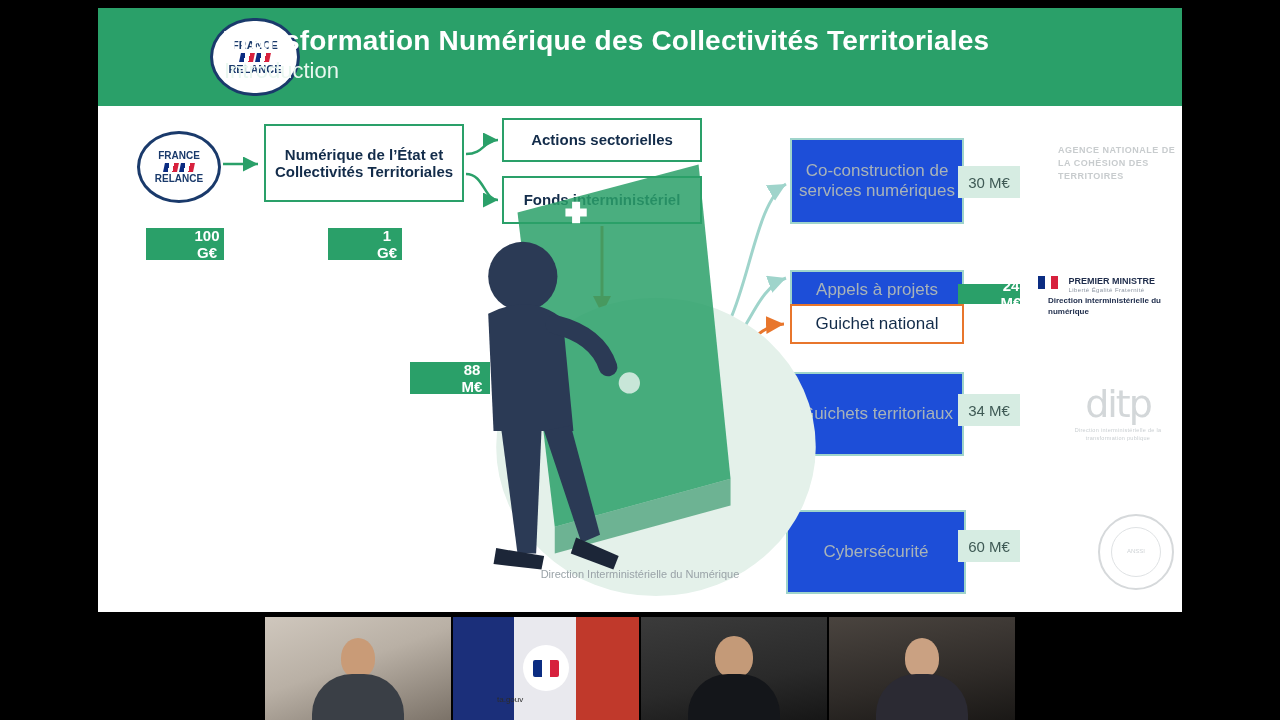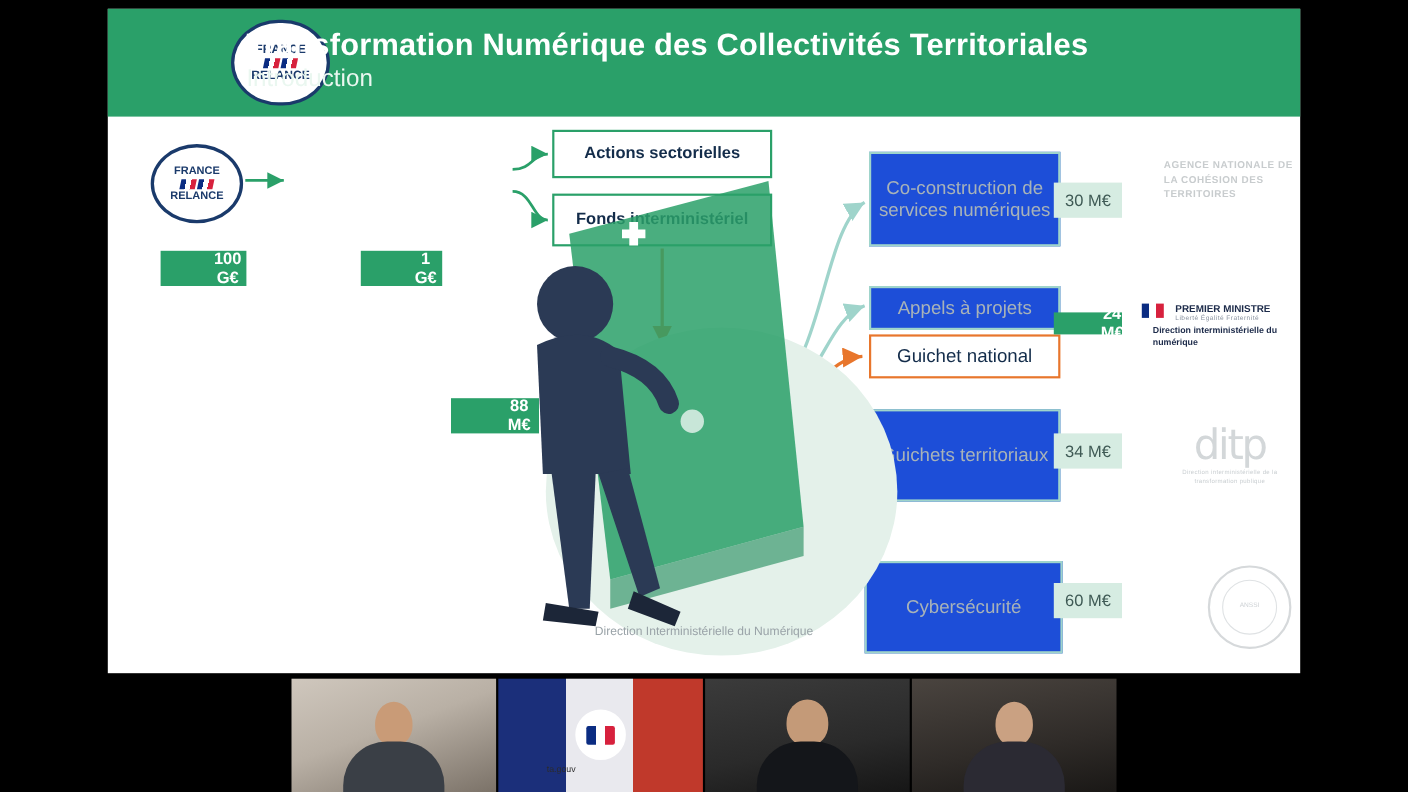--- a/index.html
+++ b/index.html
@@ -40,21 +40,21 @@
   .teal-box{border:2px solid #9fd4cb;color:#a8b3b8;font-weight:normal;font-size:17px;line-height:1.2;background:#1d4ed8;}
   .amount{background:#2aa069;color:#fff;font-size:15px;font-weight:bold;padding-left:44px;}
   .amount-light{background:#d6ece2;color:#3f5a55;font-size:15px;}
 
   
   #box-numerique-etat{left:166px;top:18px;width:200px;height:78px;}
   #box-actions{left:404px;top:12px;width:200px;height:44px;}
   #box-fonds{left:404px;top:70px;width:200px;height:48px;}
   #box-innovation{left:396px;top:214px;width:204px;height:100px;font-size:13px;}
   #box-coconstruction{left:692px;top:32px;width:174px;height:86px;}
-  #box-appels{left:692px;top:154px;width:174px;height:40px;}
+  #box-appels{left:692px;top:164px;width:174px;height:40px;}
   #box-guichet-national{left:692px;top:198px;width:174px;height:40px;font-size:17px;color:#132c4a;font-weight:normal;}
   #box-guichets-terr{left:692px;top:266px;width:174px;height:84px;}
   #box-cyber{left:688px;top:404px;width:180px;height:84px;}
 
   #amt-100{left:48px;top:122px;width:78px;height:32px;}
   #amt-1g{left:230px;top:122px;width:74px;height:32px;}
   #amt-88{left:312px;top:256px;width:80px;height:32px;}
   #amt-30{left:860px;top:60px;width:62px;height:32px;}
   #amt-24{left:860px;top:178px;width:62px;height:20px;}
   #amt-34{left:860px;top:288px;width:62px;height:32px;}
@@ -150,20 +150,21 @@
 
       <div class="fr-logo" id="logo-diagram">
         <div class="fr-top">FRANCE</div>
         <div class="fr-flags">
           <span class="fr-flag"></span>
             <span class="fr-flag"></span>
         </div>
         <div class="fr-bot">RELANCE</div>
       </div>
 
+      <div class="box green-box" id="box-numerique-etat">Numérique de l’État et Collectivités Territoriales</div>
       <div class="box green-box" id="box-actions">Actions sectorielles</div>
       <div class="box green-box" id="box-fonds">Fonds interministériel</div>
       <div class="box orange-box" id="box-innovation">Innovation et Transformation Numérique des Collectivités Territoriales</div>
 
       <div class="box teal-box" id="box-coconstruction">Co-construction de services numériques</div>
       <div class="box teal-box" id="box-appels">Appels à projets</div>
       <div class="box orange-box" id="box-guichet-national">Guichet national</div>
       <div class="box teal-box" id="box-guichets-terr">Guichets territoriaux</div>
       <div class="box teal-box" id="box-cyber">Cybersécurité</div>
 

